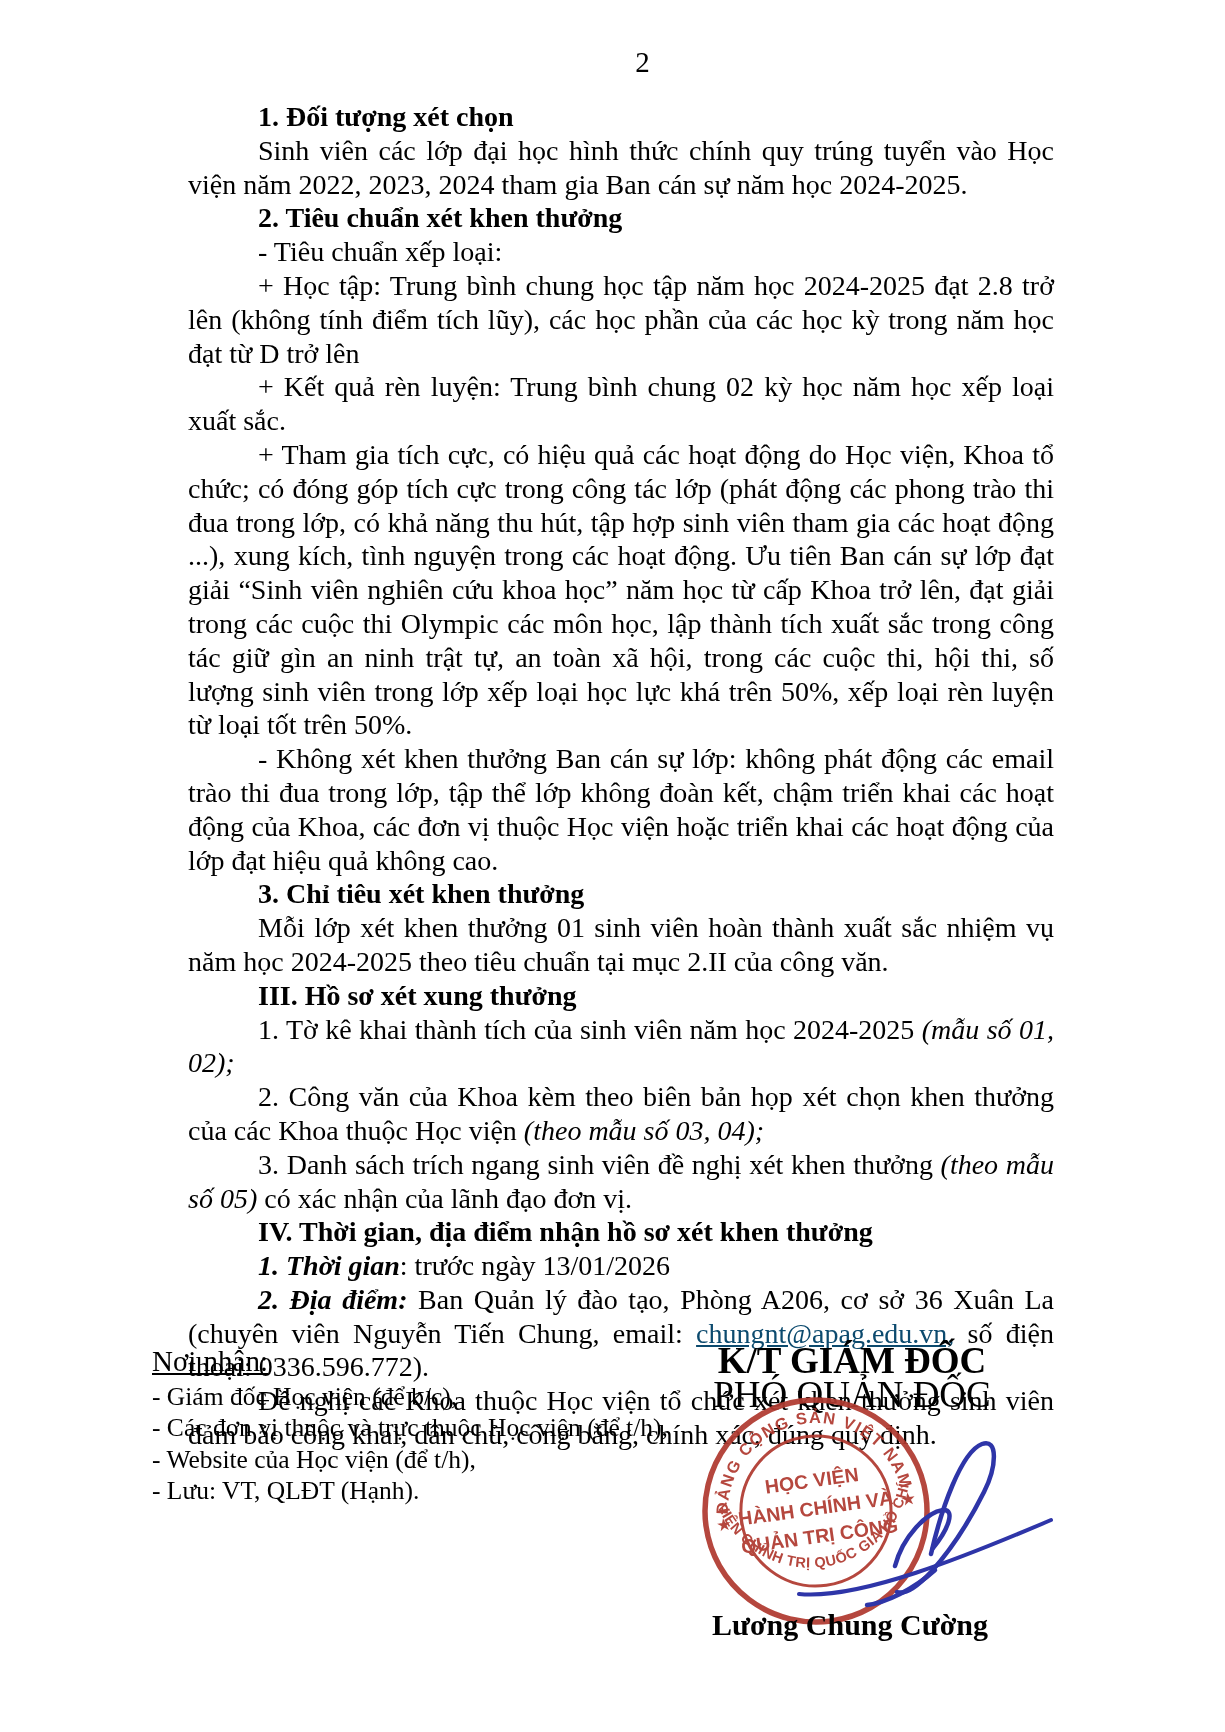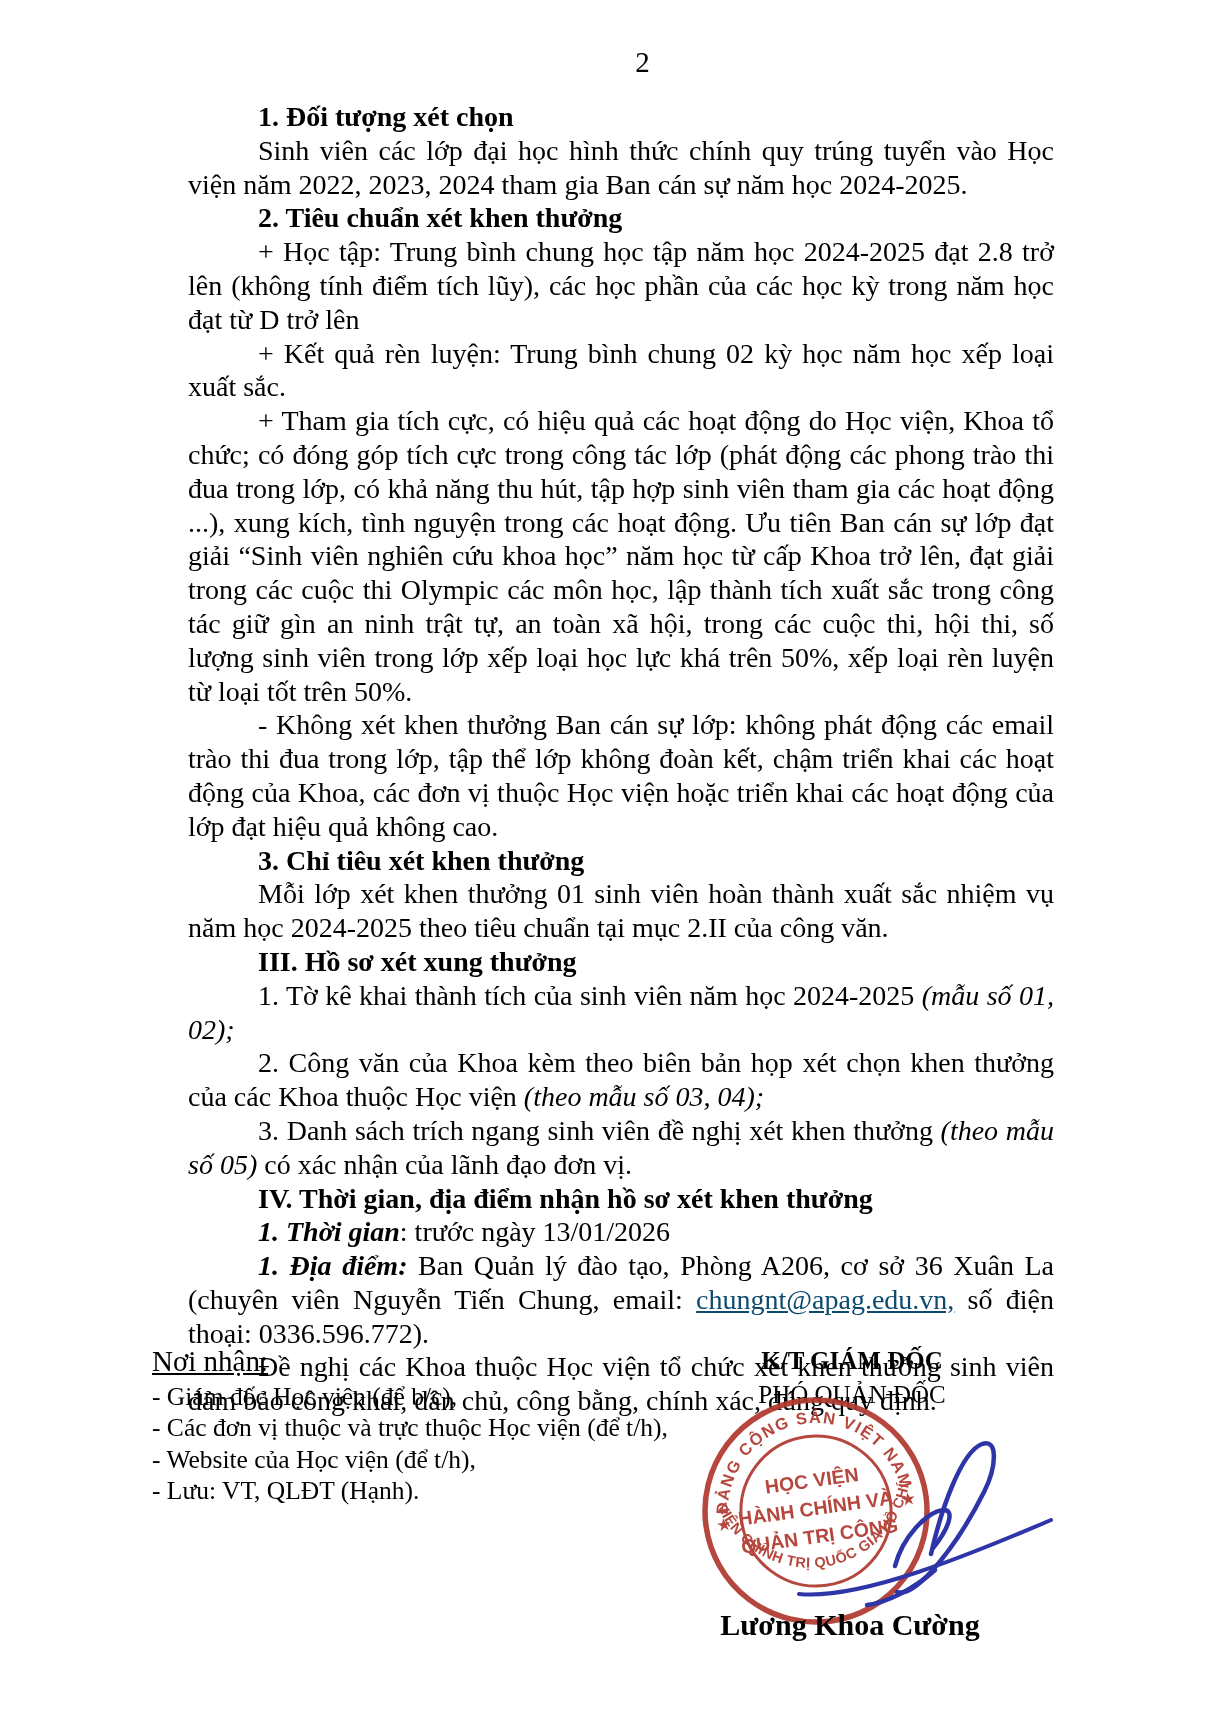--- a/index.html
+++ b/index.html
@@ -33,21 +33,21 @@
   
   .recipients {
     position:absolute; left:152px; top:1346px;
     font-size:25.5px; line-height:31.5px; text-align:left;
   }
   .recipients .rtitle {
     font-size:29px; text-decoration:underline; margin-bottom:3px;
   }
   .ktblock {
     position:absolute; left:672px; top:1344px; width:360px;
-    text-align:center; font-size:25px; line-height:34px;
+    text-align:center; font-size:37px; line-height:34px;
   }
   .ktblock .t1 { font-weight:bold; }
   .signer-name {
     position:absolute; left:690px; top:1608px; width:320px;
     text-align:center; font-weight:bold; font-size:30px;
   }
   .stamp {
     position:absolute; left:695px; top:1390px;
     width:242px; height:242px;
     transform:rotate(-8deg);
@@ -64,36 +64,37 @@
 
 <div class="page">
 
   <div class="pageno">2</div>
 
   <div class="content">
     <p class="head">1. Đối tượng xét chọn</p>
     <p>Sinh viên các lớp đại học hình thức chính quy trúng tuyển vào Học viện năm 2022, 2023, 2024 tham gia Ban cán sự năm học 2024-2025.</p>
 
     <p class="head">2. Tiêu chuẩn xét khen thưởng</p>
+    <p>- Tiêu chuẩn xếp loại:</p>
     <p>+ Học tập: Trung bình chung học tập năm học 2024-2025 đạt 2.8 trở lên (không tính điểm tích lũy), các học phần của các học kỳ trong năm học đạt từ D trở lên</p>
     <p>+ Kết quả rèn luyện: Trung bình chung 02 kỳ học năm học xếp loại xuất sắc.</p>
     <p>+ Tham gia tích cực, có hiệu quả các hoạt động do Học viện, Khoa tổ chức; có đóng góp tích cực trong công tác lớp (phát động các phong trào thi đua trong lớp, có khả năng thu hút, tập hợp sinh viên tham gia các hoạt động ...), xung kích, tình nguyện trong các hoạt động. Ưu tiên Ban cán sự lớp đạt giải “Sinh viên nghiên cứu khoa học” năm học từ cấp Khoa trở lên, đạt giải trong các cuộc thi Olympic các môn học, lập thành tích xuất sắc trong công tác giữ gìn an ninh trật tự, an toàn xã hội, trong các cuộc thi, hội thi, số lượng sinh viên trong lớp xếp loại học lực khá trên 50%, xếp loại rèn luyện từ loại tốt trên 50%.</p>
     <p>- Không xét khen thưởng Ban cán sự lớp: không phát động các email trào thi đua trong lớp, tập thể lớp không đoàn kết, chậm triển khai các hoạt động của Khoa, các đơn vị thuộc Học viện hoặc triển khai các hoạt động của lớp đạt hiệu quả không cao.</p>
 
     <p class="head">3. Chỉ tiêu xét khen thưởng</p>
     <p>Mỗi lớp xét khen thưởng 01 sinh viên hoàn thành xuất sắc nhiệm vụ năm học 2024-2025 theo tiêu chuẩn tại mục 2.II của công văn.</p>
 
     <p class="head">III. Hồ sơ xét xung thưởng</p>
     <p><span>1. Tờ kê khai thành tích của sinh viên năm học 2024-2025 </span><span class="i">(mẫu số 01, 02);</span></p>
     <p><span>2. Công văn của Khoa kèm theo biên bản họp xét chọn khen thưởng của các Khoa thuộc Học viện </span><span class="i">(theo mẫu số 03, 04);</span></p>
     <p><span>3. Danh sách trích ngang sinh viên đề nghị xét khen thưởng </span><span class="i">(theo mẫu số 05)</span><span> có xác nhận của lãnh đạo đơn vị.</span></p>
 
     <p class="head">IV. Thời gian, địa điểm nhận hồ sơ xét khen thưởng</p>
     <p><span class="b">1. Thời gian</span><span>: trước ngày 13/01/2026</span></p>
-    <p><span class="b">1. Địa điểm:</span><span> Ban Quản lý đào tạo, Phòng A206, cơ sở 36 Xuân La (chuyên viên Nguyễn Tiến Chung, email: </span><a class="email">chungnt@apag.edu.vn,</a><span> số điện thoại: 0336.596.772).</span></p>
+    <p><span class="b">2. Địa điểm:</span><span> Ban Quản lý đào tạo, Phòng A206, cơ sở 36 Xuân La (chuyên viên Nguyễn Tiến Chung, email: </span><a class="email">chungnt@apag.edu.vn,</a><span> số điện thoại: 0336.596.772).</span></p>
 
     <p>Đề nghị các Khoa thuộc Học viện tổ chức xét khen thưởng sinh viên đảm bảo công khai, dân chủ, công bằng, chính xác, đúng quy định.</p>
   </div>
 
   <div class="recipients">
     <div class="rtitle">Nơi nhận:</div>
     <div>- Giám đốc Học viện (để b/c),</div>
     <div>- Các đơn vị thuộc và trực thuộc Học viện (để t/h),</div>
     <div>- Website của Học viện (để t/h),</div>
     <div>- Lưu: VT, QLĐT (Hạnh).</div>
@@ -124,15 +125,15 @@
     <text y="32" x="0" font-size="19.5" fill="#b03a30" text-anchor="middle">QUẢN TRỊ CÔNG</text>
   </svg>
 
   <svg class="signature" viewBox="0 0 290 185" xmlns="http://www.w3.org/2000/svg" fill="none" stroke="#2e35a8" stroke-linecap="round" stroke-linejoin="round">
     <path stroke-width="4.5" d="M 110,134 C 118,104 142,80 158,78 C 171,77 163,98 148,116"></path>
     <path stroke-width="4.5" d="M 146,122 C 156,78 176,20 197,12 C 213,6 212,34 199,60 C 184,90 164,120 146,140 C 133,154 120,163 112,160"></path>
     <path stroke-width="4.5" d="M 150,138 C 128,158 100,171 82,173"></path>
     <path stroke-width="4" d="M 14,162 C 74,168 182,124 266,88"></path>
   </svg>
 
-  <div class="signer-name">Lương Khoa Cường</div>
+  <div class="signer-name">Lương Chung Cường</div>
 
 </div>
 
 </body></html>

